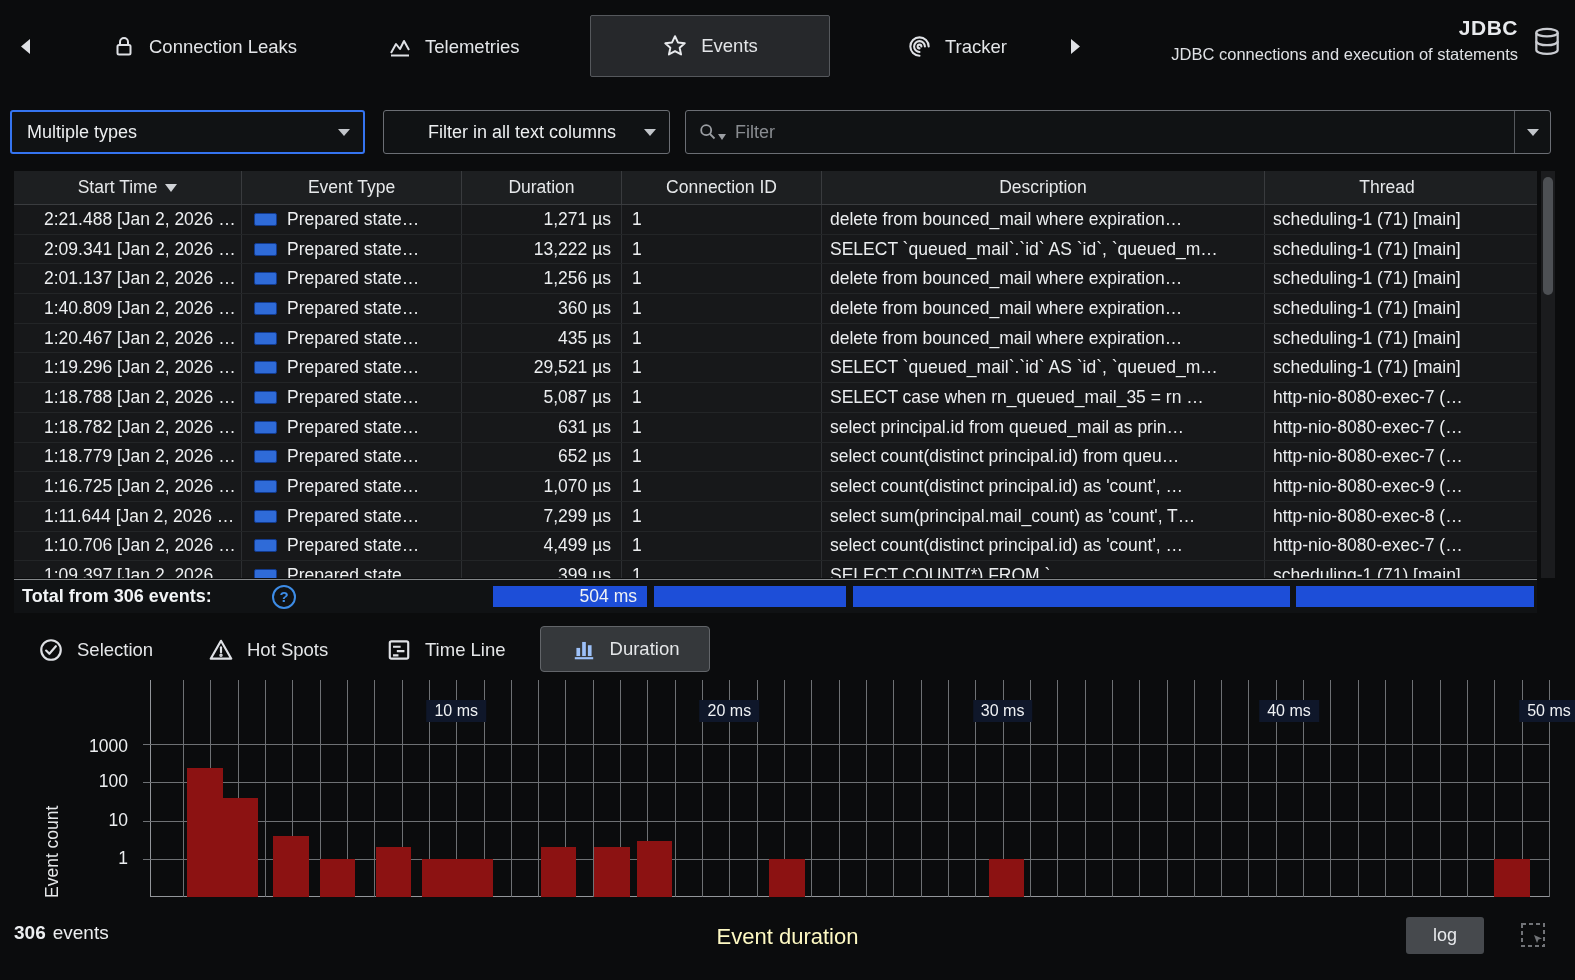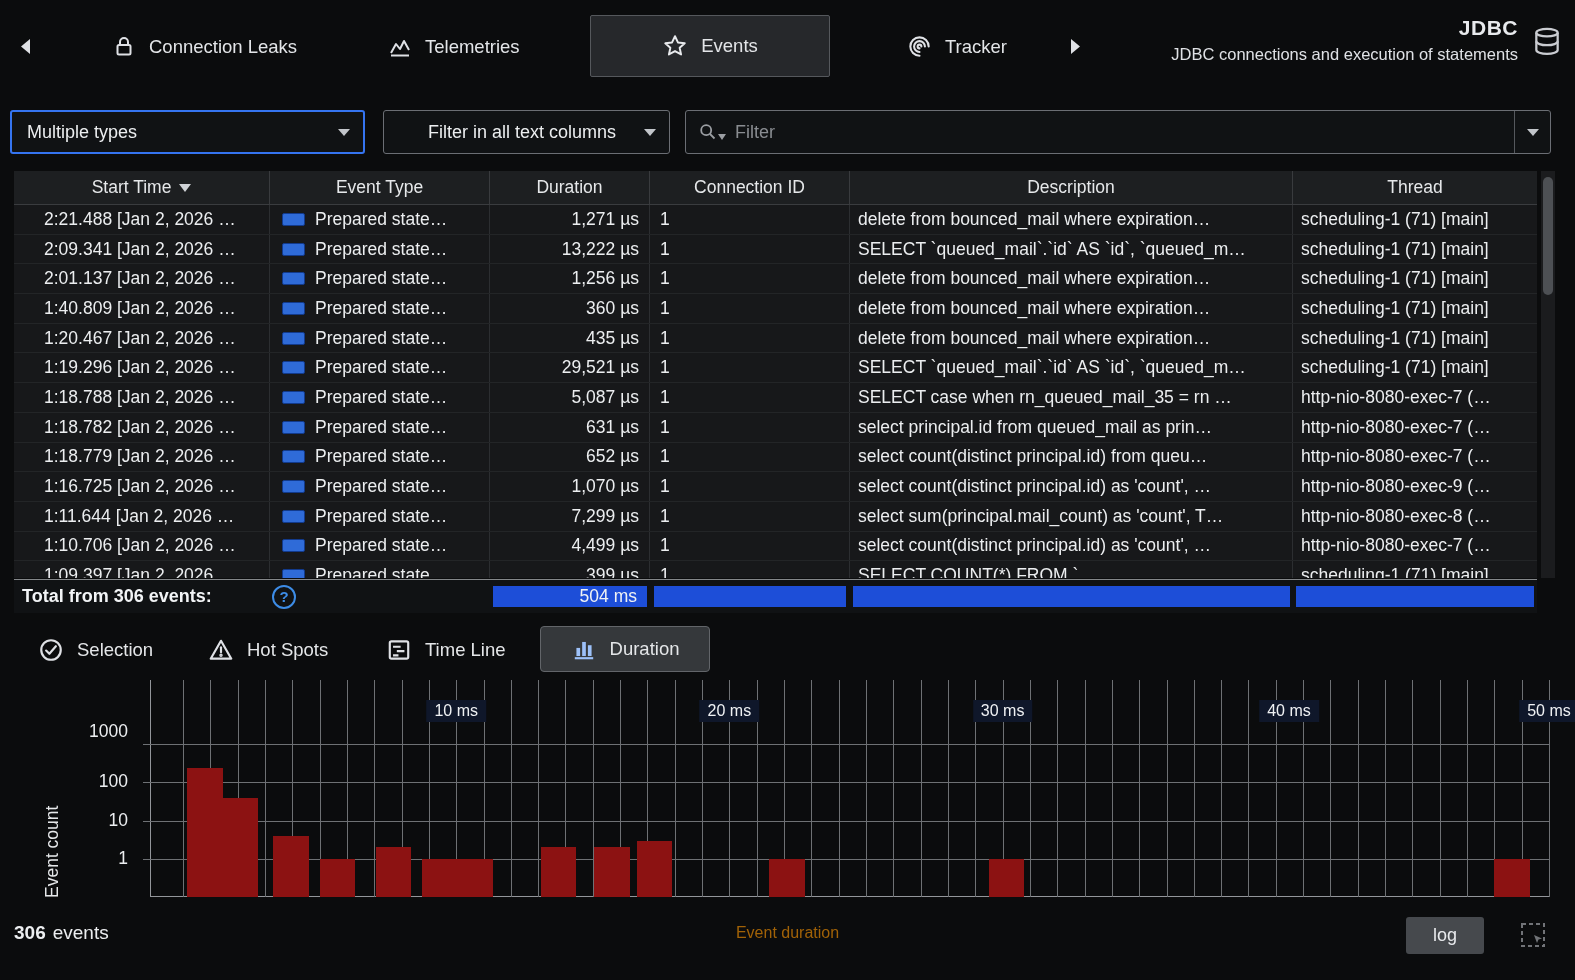--- a/index.html
+++ b/index.html
@@ -34,21 +34,21 @@
   .search-dd { width:36px; align-self:stretch; border-left:1px solid #55585d; display:flex; align-items:center; justify-content:center; cursor:pointer; }
 
   
   .datatable { position:absolute; left:14px; top:171px; width:1523px; height:407px; background:#17181a; overflow:hidden; }
   .thead { display:flex; height:34px; background:#1d1f21; border-bottom:1px solid #3a3c3f; }
   .th { display:flex; align-items:center; justify-content:center; gap:8px; font-size:17.5px; color:#e6e8ea; border-right:1px solid #393b3e; cursor:pointer; flex:none; }
   .sort-arrow { width:0; height:0; border-left:6px solid transparent; border-right:6px solid transparent; border-top:8px solid #cfd2d6; }
   .tbody { height:373px; overflow:hidden; }
   .tr { display:flex; height:29.7px; border-bottom:1px solid #232527; cursor:default; }
   .td { flex:none; display:flex; align-items:center; font-size:17.5px; color:#eceef0; border-right:1px solid #2c2e31; white-space:nowrap; overflow:hidden; }
-  .c-time   { width:256px; padding-left:30px; }
+  .c-time   { width:228px; padding-left:30px; }
   .c-type   { width:220px; padding-left:12px; gap:10px; }
   .c-dur    { width:160px; justify-content:flex-end; padding-right:10px; }
   .c-conn   { width:200px; padding-left:10px; }
   .c-desc   { width:443px; padding-left:8px; }
   .c-thread { width:244px; padding-left:8px; border-right:none; }
   .th.c-time, .th.c-type, .th.c-dur, .th.c-conn, .th.c-desc, .th.c-thread { padding:0; justify-content:center; }
   .type-badge { width:23px; height:13px; background:#2f6bd8; border:1px solid #123a8c; border-radius:2px; flex:none; }
 
   .vscrollbar { position:absolute; left:1541px; top:171px; width:14px; height:407px; background:#1b1c1e; }
   .vthumb { position:absolute; left:2px; top:6px; width:10px; height:118px; background:#4d5054; border-radius:5px; }
@@ -79,21 +79,21 @@
   #plot { position:absolute; left:150px; top:0; width:1400px; height:217px; border-left:1px solid #93969a; border-bottom:1px solid #93969a; overflow:visible; }
   .vgrid { position:absolute; top:0; width:1px; height:217px; background:#6e7174; z-index:1; }
   .hgrid { position:absolute; left:-8px; width:calc(100% + 8px); height:1px; background:#6e7174; z-index:1; }
   .xlab { position:absolute; top:20px; transform:translateX(-50%); background:#0f172a; padding:2px 8px; font-size:16px; color:#eff1f3; z-index:3; white-space:nowrap; }
   .bar { position:absolute; background:#8c1212; z-index:2; }
 
   
   .events-count { position:absolute; left:14px; top:922px; font-size:19px; color:#eceef0; }
   .events-count b { font-weight:bold; }
   .events-count .suffix { margin-left:7px; }
-  .x-axis-label { position:absolute; left:50%; transform:translateX(-50%); top:924px; font-size:16px; color:#a16207; }
+  .x-axis-label { position:absolute; left:50%; transform:translateX(-50%); top:924px; font-size:22px; color:#fef9c3; }
   .log-btn { position:absolute; left:1406px; top:917px; width:78px; height:37px; background:#46494d; border:none; border-radius:3px; color:#e8eaed; font-size:18px; font-family:inherit; cursor:pointer; }
   .select-region-btn { position:absolute; left:1518px; top:920px; width:32px; height:32px; display:flex; align-items:center; justify-content:center; opacity:0.85; cursor:pointer; }
 </style>
 </head>
 <body>
 
 <div class="app">
 
   <div class="topbar">
     <div class="nav-arrow" style="left:10px">
@@ -436,21 +436,21 @@
       <span>Duration</span>
     </div>
   </div>
 
   <div class="chart">
     <div class="y-axis-label">Event count</div>
     <div id="y-ticks">
         <div class="ytick" style="top: 168px;">1</div>
         <div class="ytick" style="top: 129.67px;">10</div>
         <div class="ytick" style="top: 91.34px;">100</div>
-        <div class="ytick" style="top: 41px;">1000</div>
+        <div class="ytick" style="top: 56px;">1000</div>
       </div>
     <div id="plot">
         <div class="vgrid" style="left: 32px;"></div>
         <div class="vgrid" style="left: 59.32px;"></div>
         <div class="vgrid" style="left: 86.64px;"></div>
         <div class="vgrid" style="left: 113.96px;"></div>
         <div class="vgrid" style="left: 141.28px;"></div>
         <div class="vgrid" style="left: 168.6px;"></div>
         <div class="vgrid" style="left: 195.92px;"></div>
         <div class="vgrid" style="left: 223.24px;"></div>

